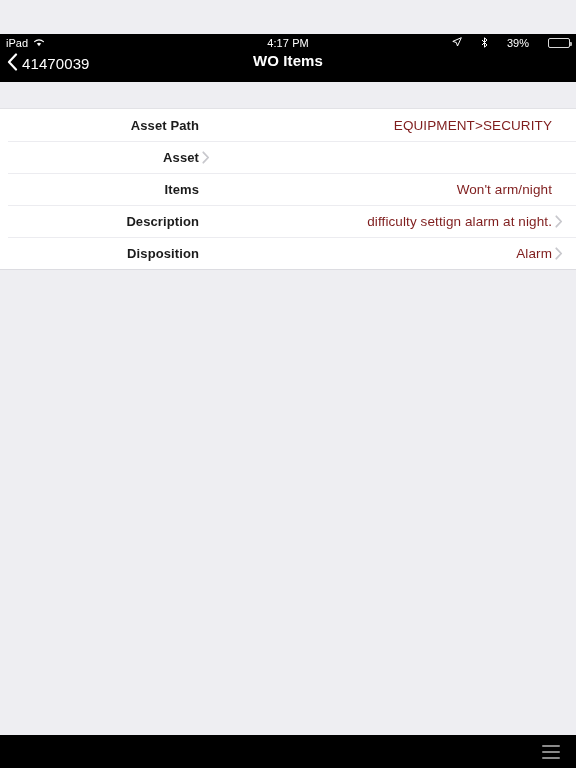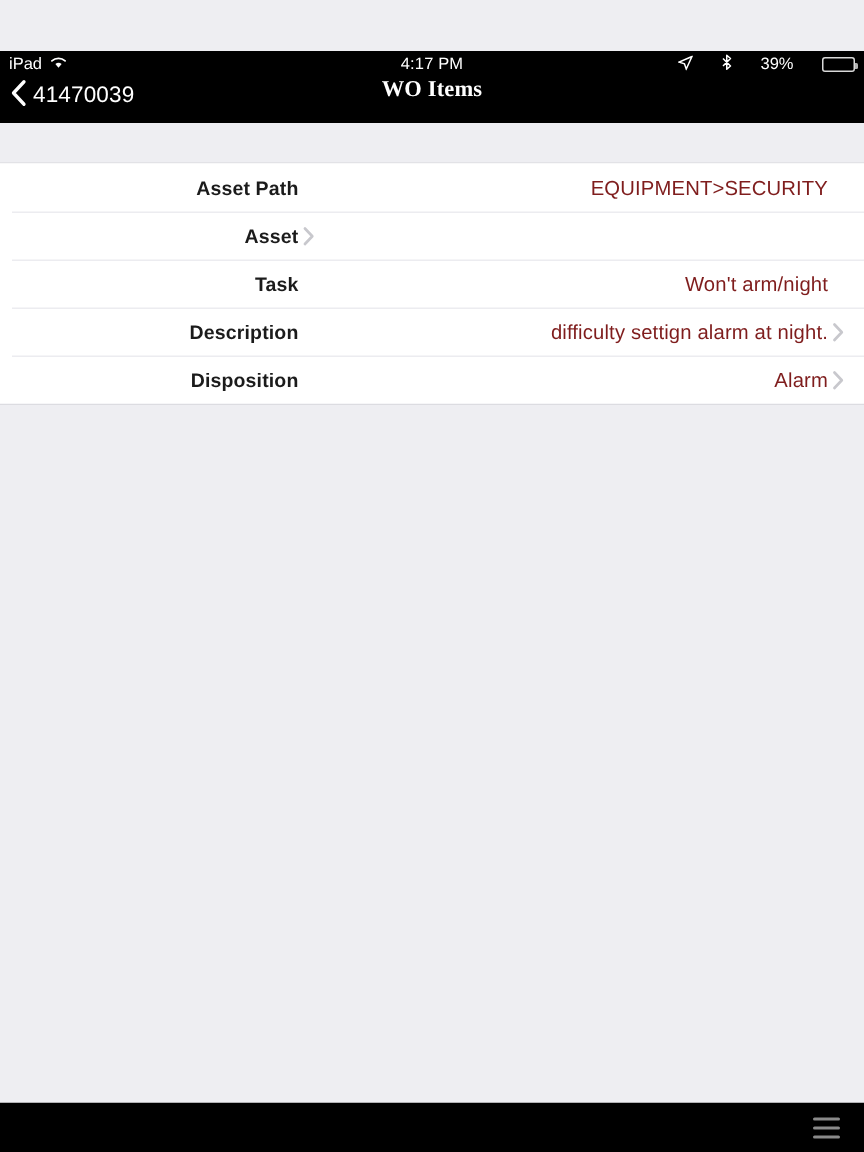--- a/index.html
+++ b/index.html
@@ -117,21 +117,20 @@
   }
   .nav-title {
     position: absolute;
     left: 0; right: 0;
     text-align: center;
     font-size: 15px;
     font-weight: bold;
     color: #fff;
     pointer-events: none;
     letter-spacing: .1px;
-    font-family: Liberation Serif, serif;
   }
 
   
   .content {
     flex: 1 1 auto;
     background: #eeeef2;
     position: relative;
     overflow: hidden;
   }
   .table-gap { height: 26px; }
@@ -274,21 +273,21 @@
         </div>
         <div class="row">
           <div class="row-label">Asset</div>
           <div class="row-chevron">
             <svg width="8" height="13" viewBox="0 0 8 13">
               <path d="M1.3 1.3 L6.2 6.5 L1.3 11.7" stroke="#c8c8cd" stroke-width="1.8" fill="none" stroke-linecap="round" stroke-linejoin="round"></path>
             </svg>
           </div>
         </div>
         <div class="row">
-          <div class="row-label">Task</div>
+          <div class="row-label">Items</div>
           <div class="row-value">Won't arm/night</div>
           <div class="row-chevron hidden">
             <svg width="8" height="13" viewBox="0 0 8 13">
               <path d="M1.3 1.3 L6.2 6.5 L1.3 11.7" stroke="#c8c8cd" stroke-width="1.8" fill="none" stroke-linecap="round" stroke-linejoin="round"></path>
             </svg>
           </div>
         </div>
         <div class="row">
           <div class="row-label">Description</div>
           <div class="row-value">difficulty settign alarm at night.</div>

